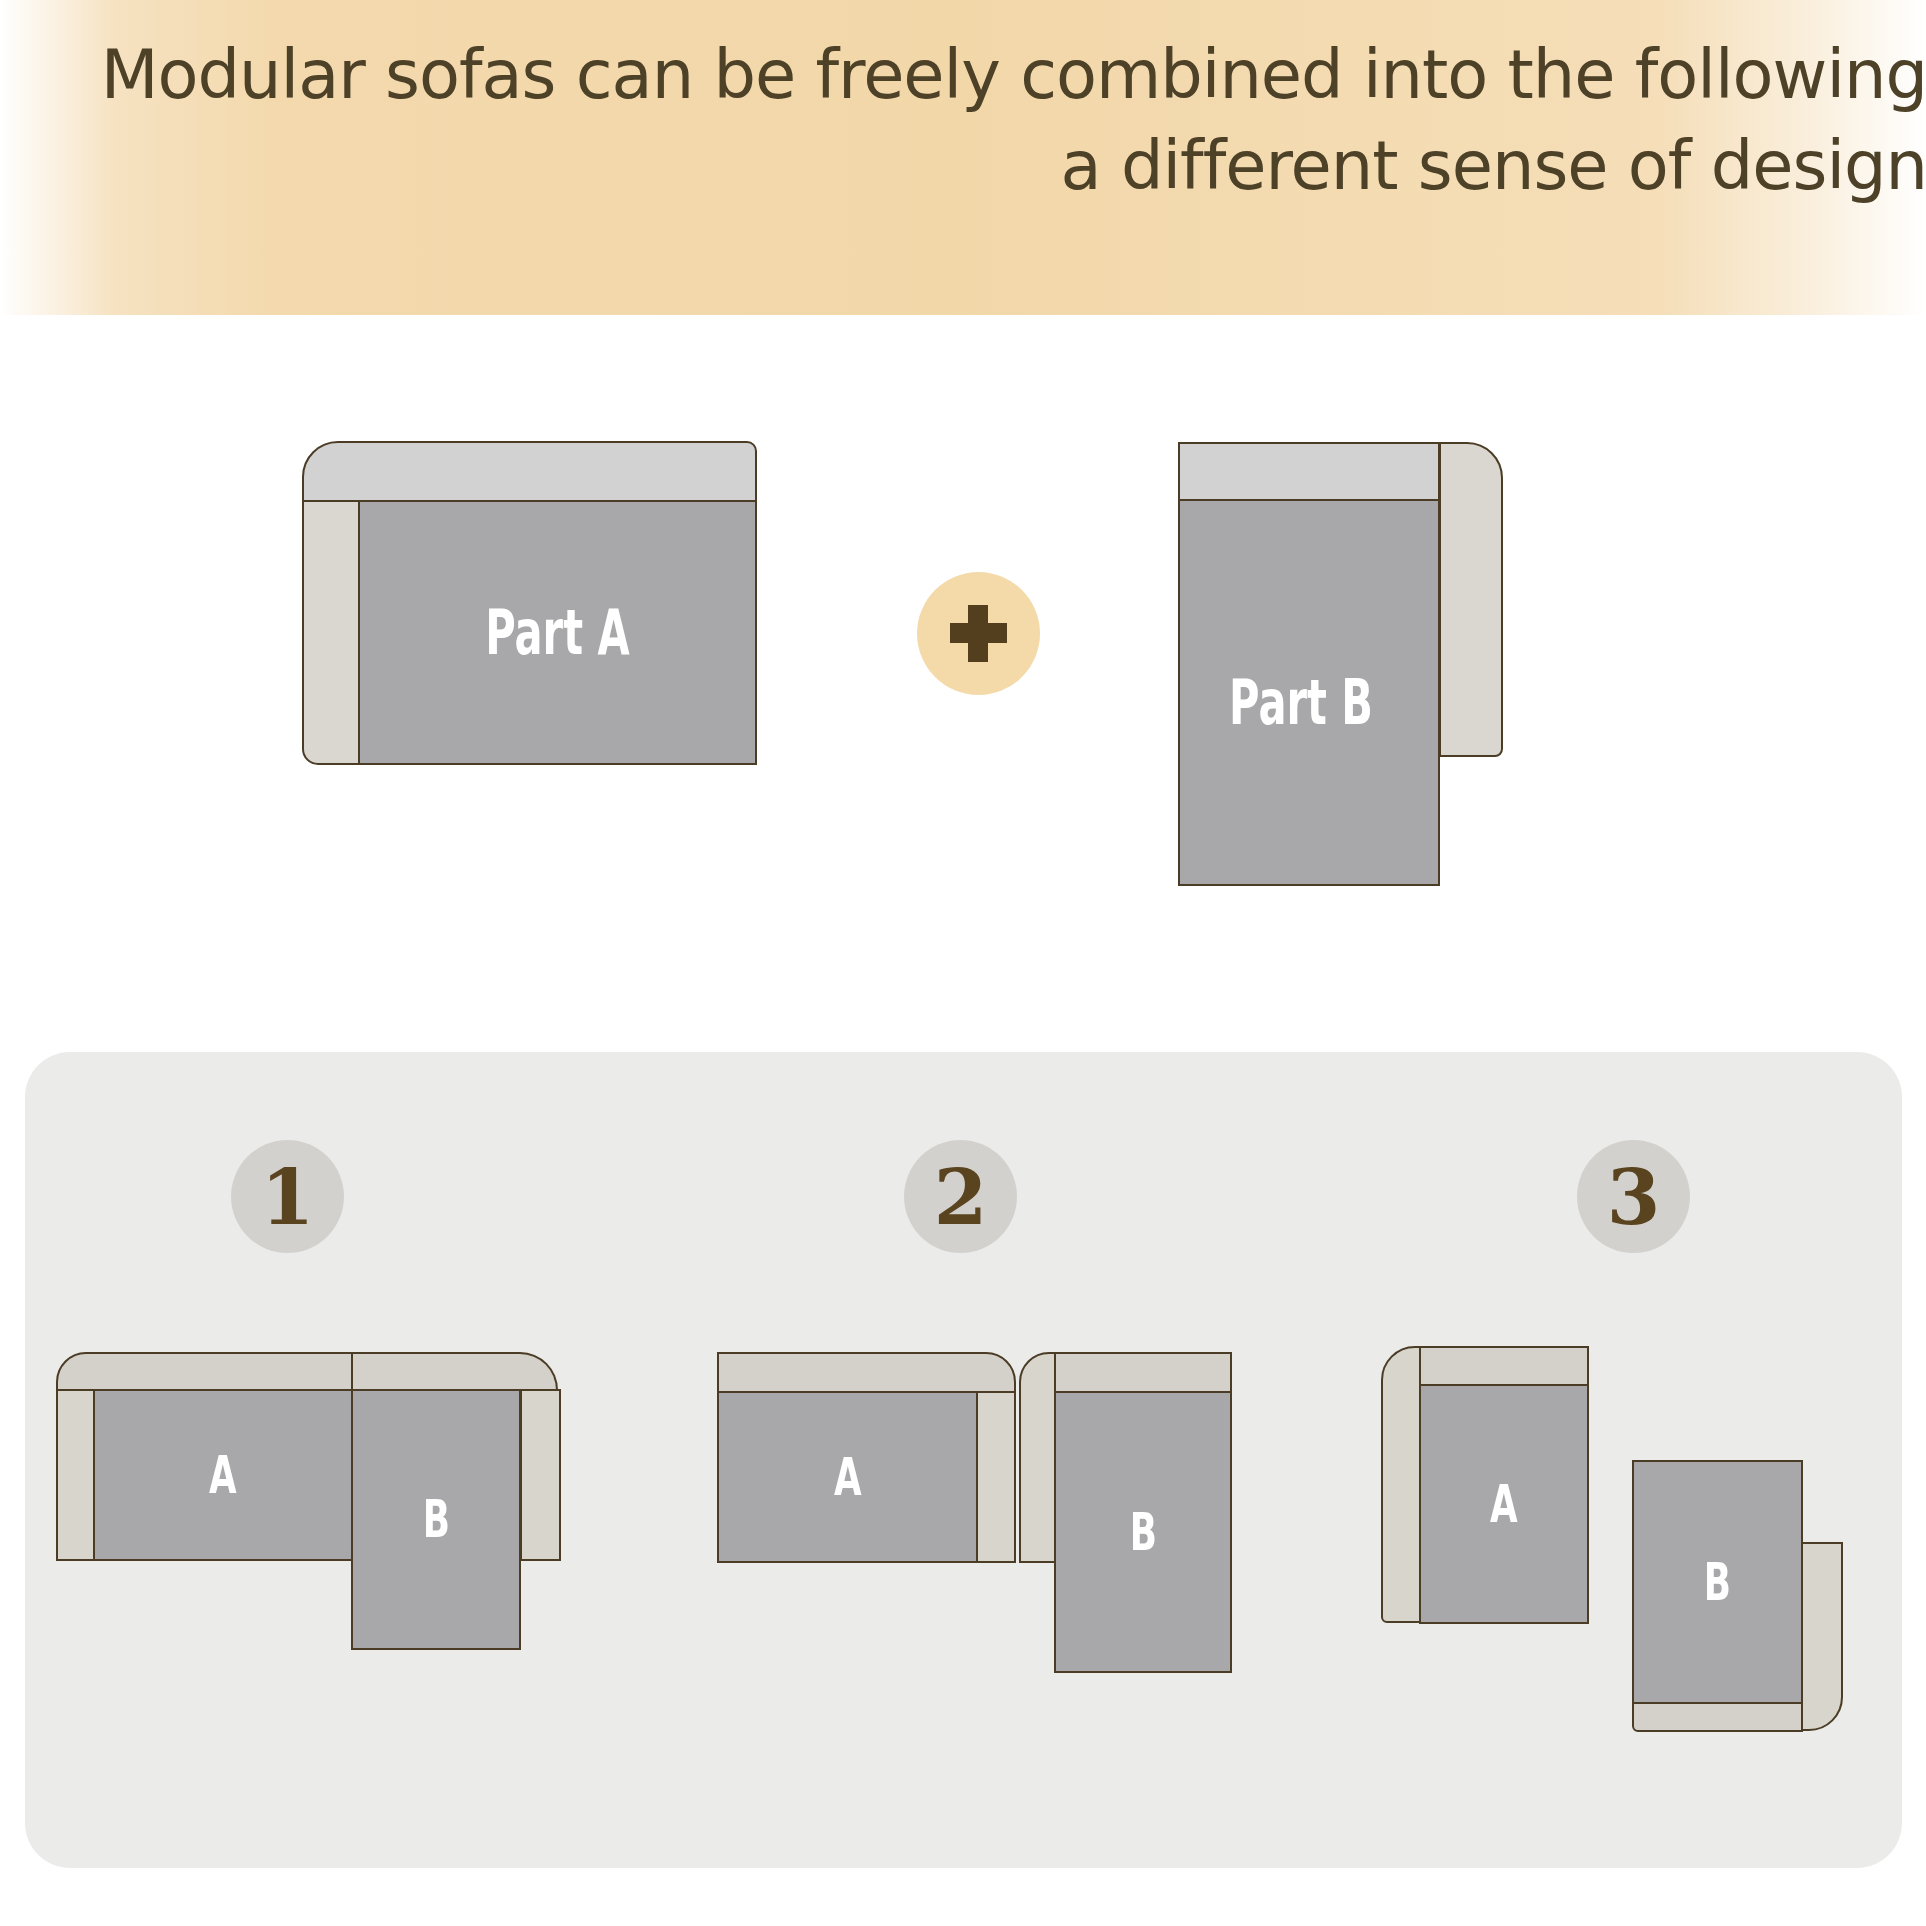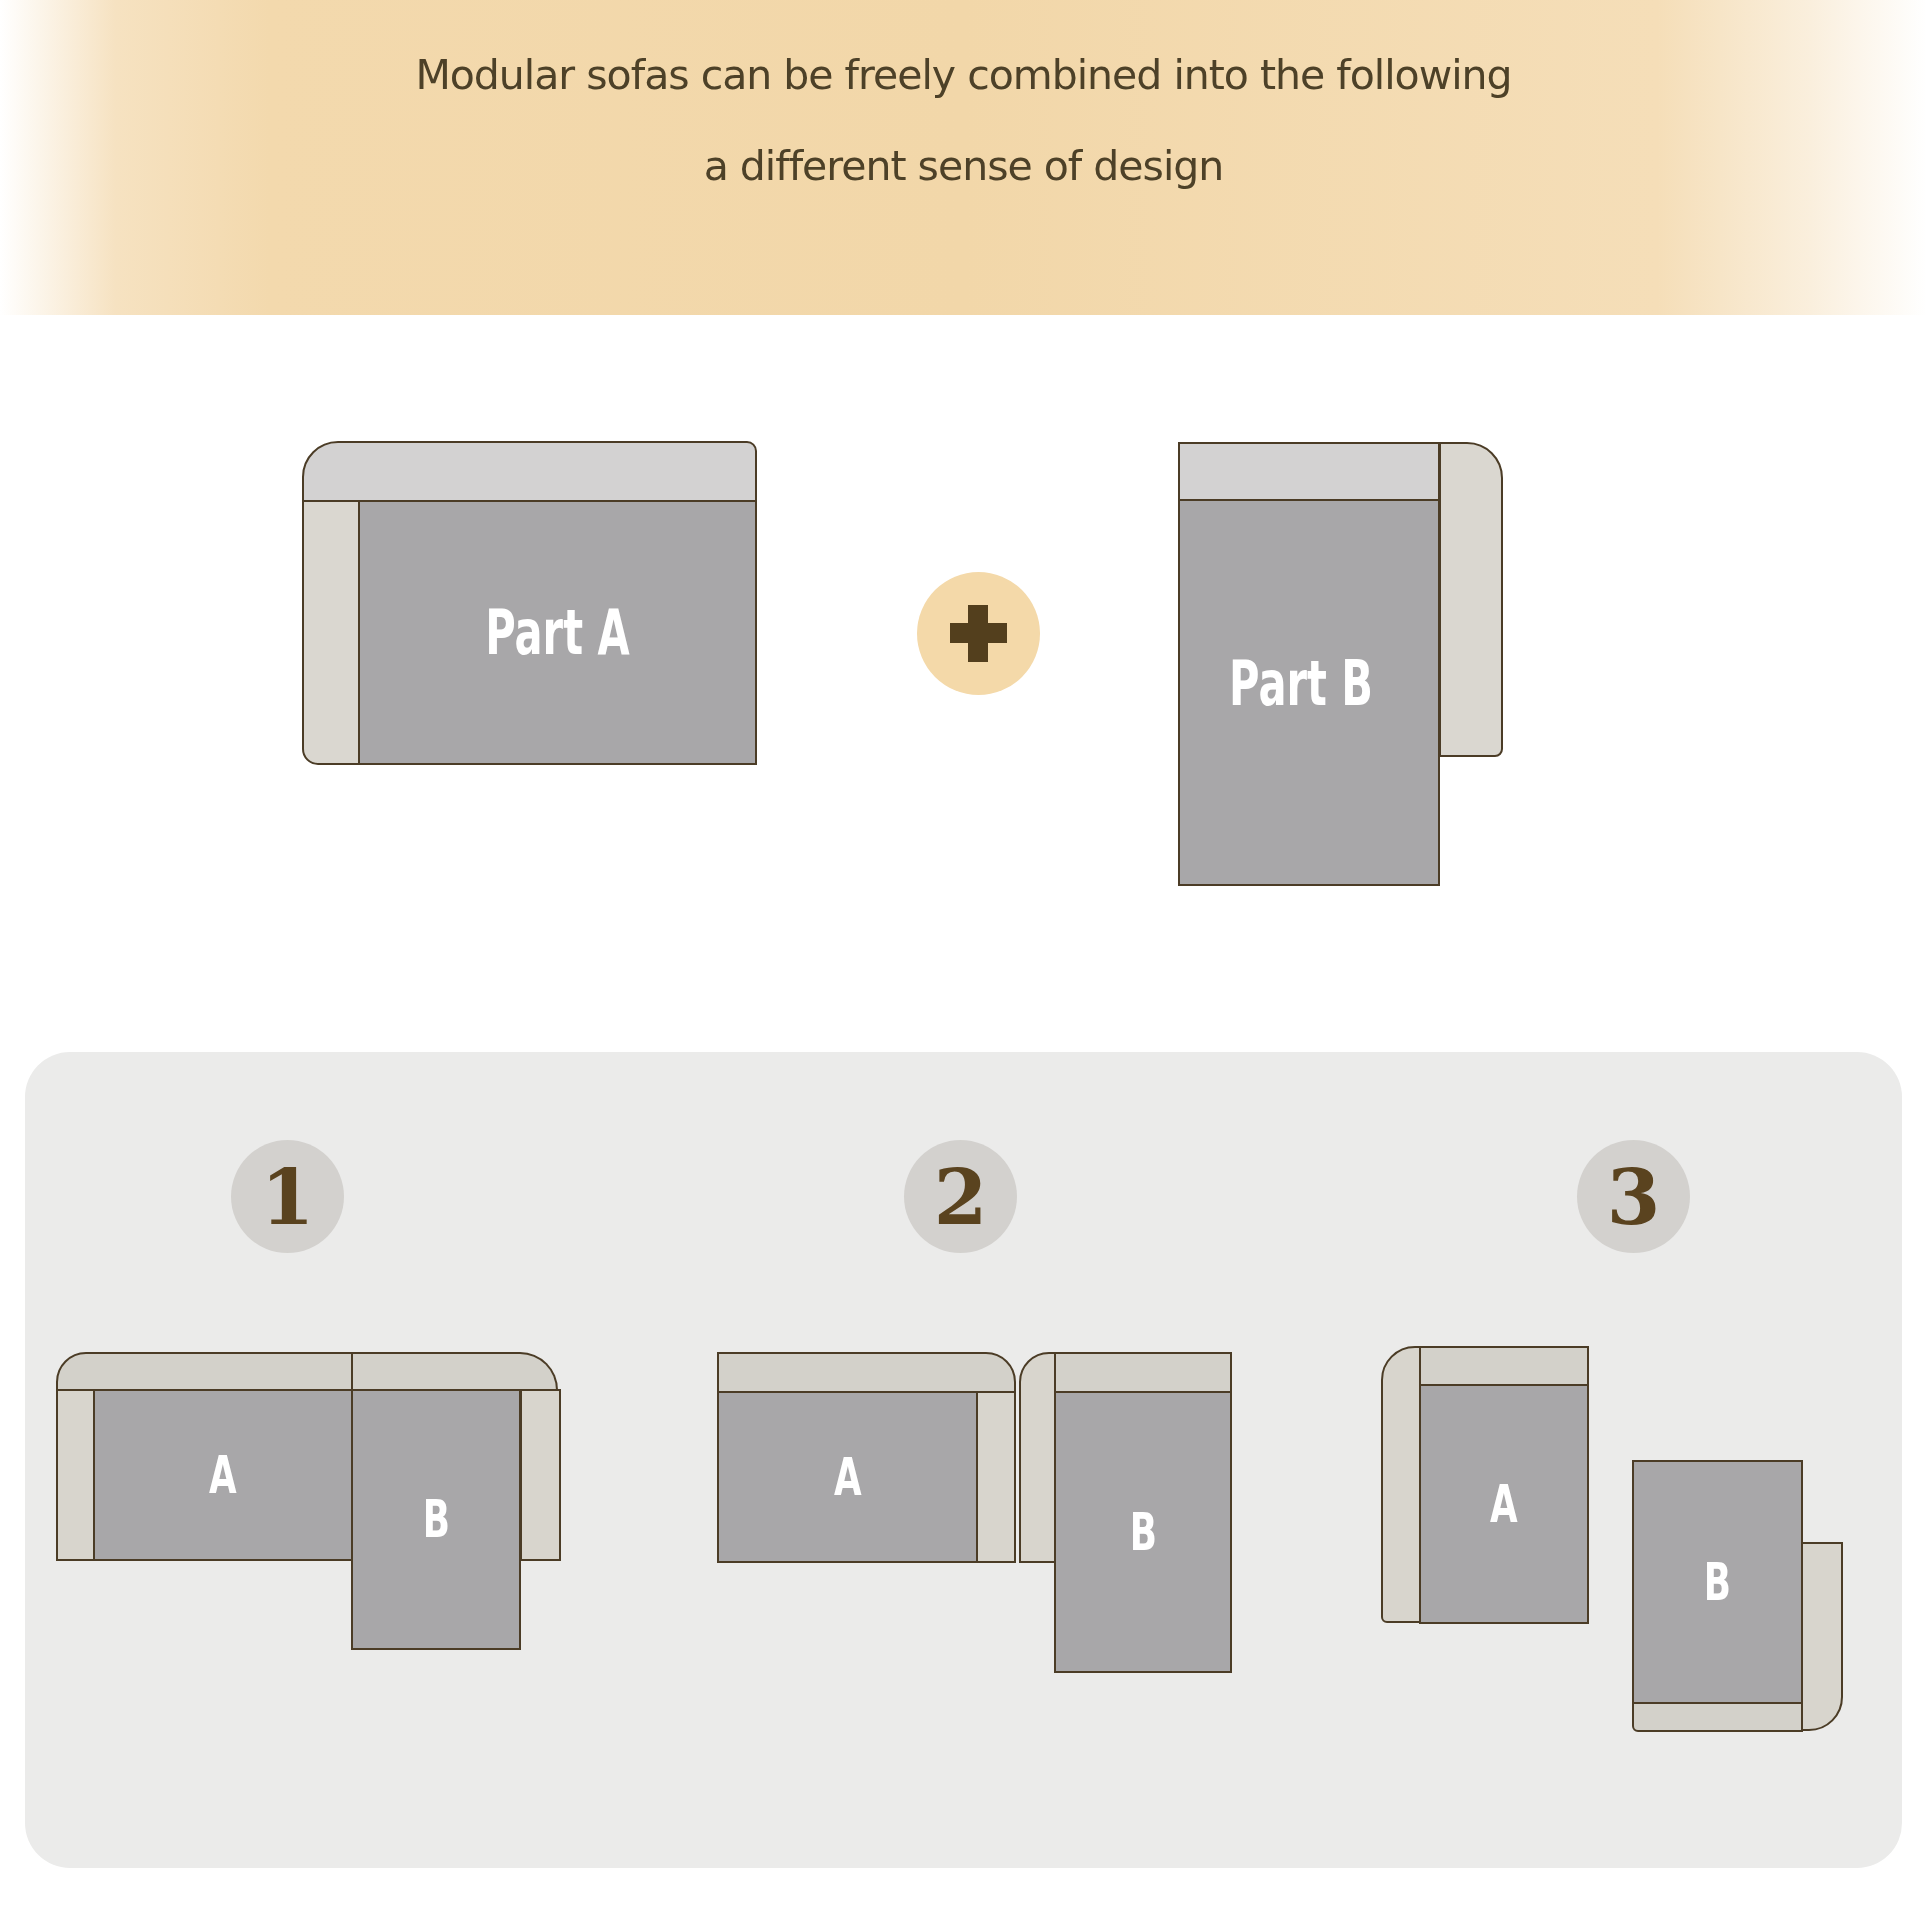--- a/index.html
+++ b/index.html
@@ -3,22 +3,22 @@
 <meta charset="utf-8">
 <style>
   html,body{margin:0;padding:0;background:#ffffff;}
   #canvas{position:relative;width:1927px;height:1927px;background:#ffffff;overflow:hidden;
           font-family:"DejaVu Sans","Liberation Sans",sans-serif;}
 
   
   .header-banner{position:absolute;left:0;top:0;width:1927px;height:315px;
     background:linear-gradient(to right,#ffffff 0%,#f6e2c1 6%,#f3d9ad 14%,#f2d7a9 50%,
                #f5deb8 86%,#faefdd 94%,#ffffff 100%);}
-  .title-block{position:absolute;left:0;top:30px;width:1927px;text-align:center;
-    color:#4d4128;font-size:41px;line-height:91px;letter-spacing:-1px;}
+  .title-block{position:absolute;left:0;top:30px;width:1927px;text-align:right;
+    color:#4d4128;font-size:67px;line-height:91px;letter-spacing:-1px;}
 
   
   .piece{position:absolute;box-sizing:border-box;border:2px solid #4b3c26;}
   .seat{background:#a8a7a9;}
   .backrest{background:#d3d2d2;}
   .armrest{background:#dad7d0;}
   .panel-backrest{background:#d3d1ca;}
   .panel-armrest{background:#d8d5cd;}
 
   .part-label{position:absolute;display:flex;align-items:center;justify-content:center;
@@ -64,21 +64,21 @@
 
   <div class="plus-circle">
     <div class="plus-bar-h"></div>
     <div class="plus-bar-v"></div>
   </div>
 
   <div>
     <div class="piece backrest" style="left:1178px;top:442px;width:262px;height:59px;"></div>
     <div class="piece armrest" style="left:1439px;top:442px;width:64px;height:315px;border-radius:0 36px 8px 0;"></div>
     <div class="piece seat" style="left:1178px;top:499px;width:262px;height:387px;"></div>
-    <div class="part-label" style="left:1178px;top:490px;width:246px;height:387px;">
+    <div class="part-label" style="left:1178px;top:509px;width:246px;height:387px;">
       <span>Part B</span>
     </div>
   </div>
 
   <div class="combinations-panel"></div>
 
   <div class="number-badge" style="left:231px;">
       <span>1</span>
     </div>
   <div class="number-badge" style="left:904px;">

